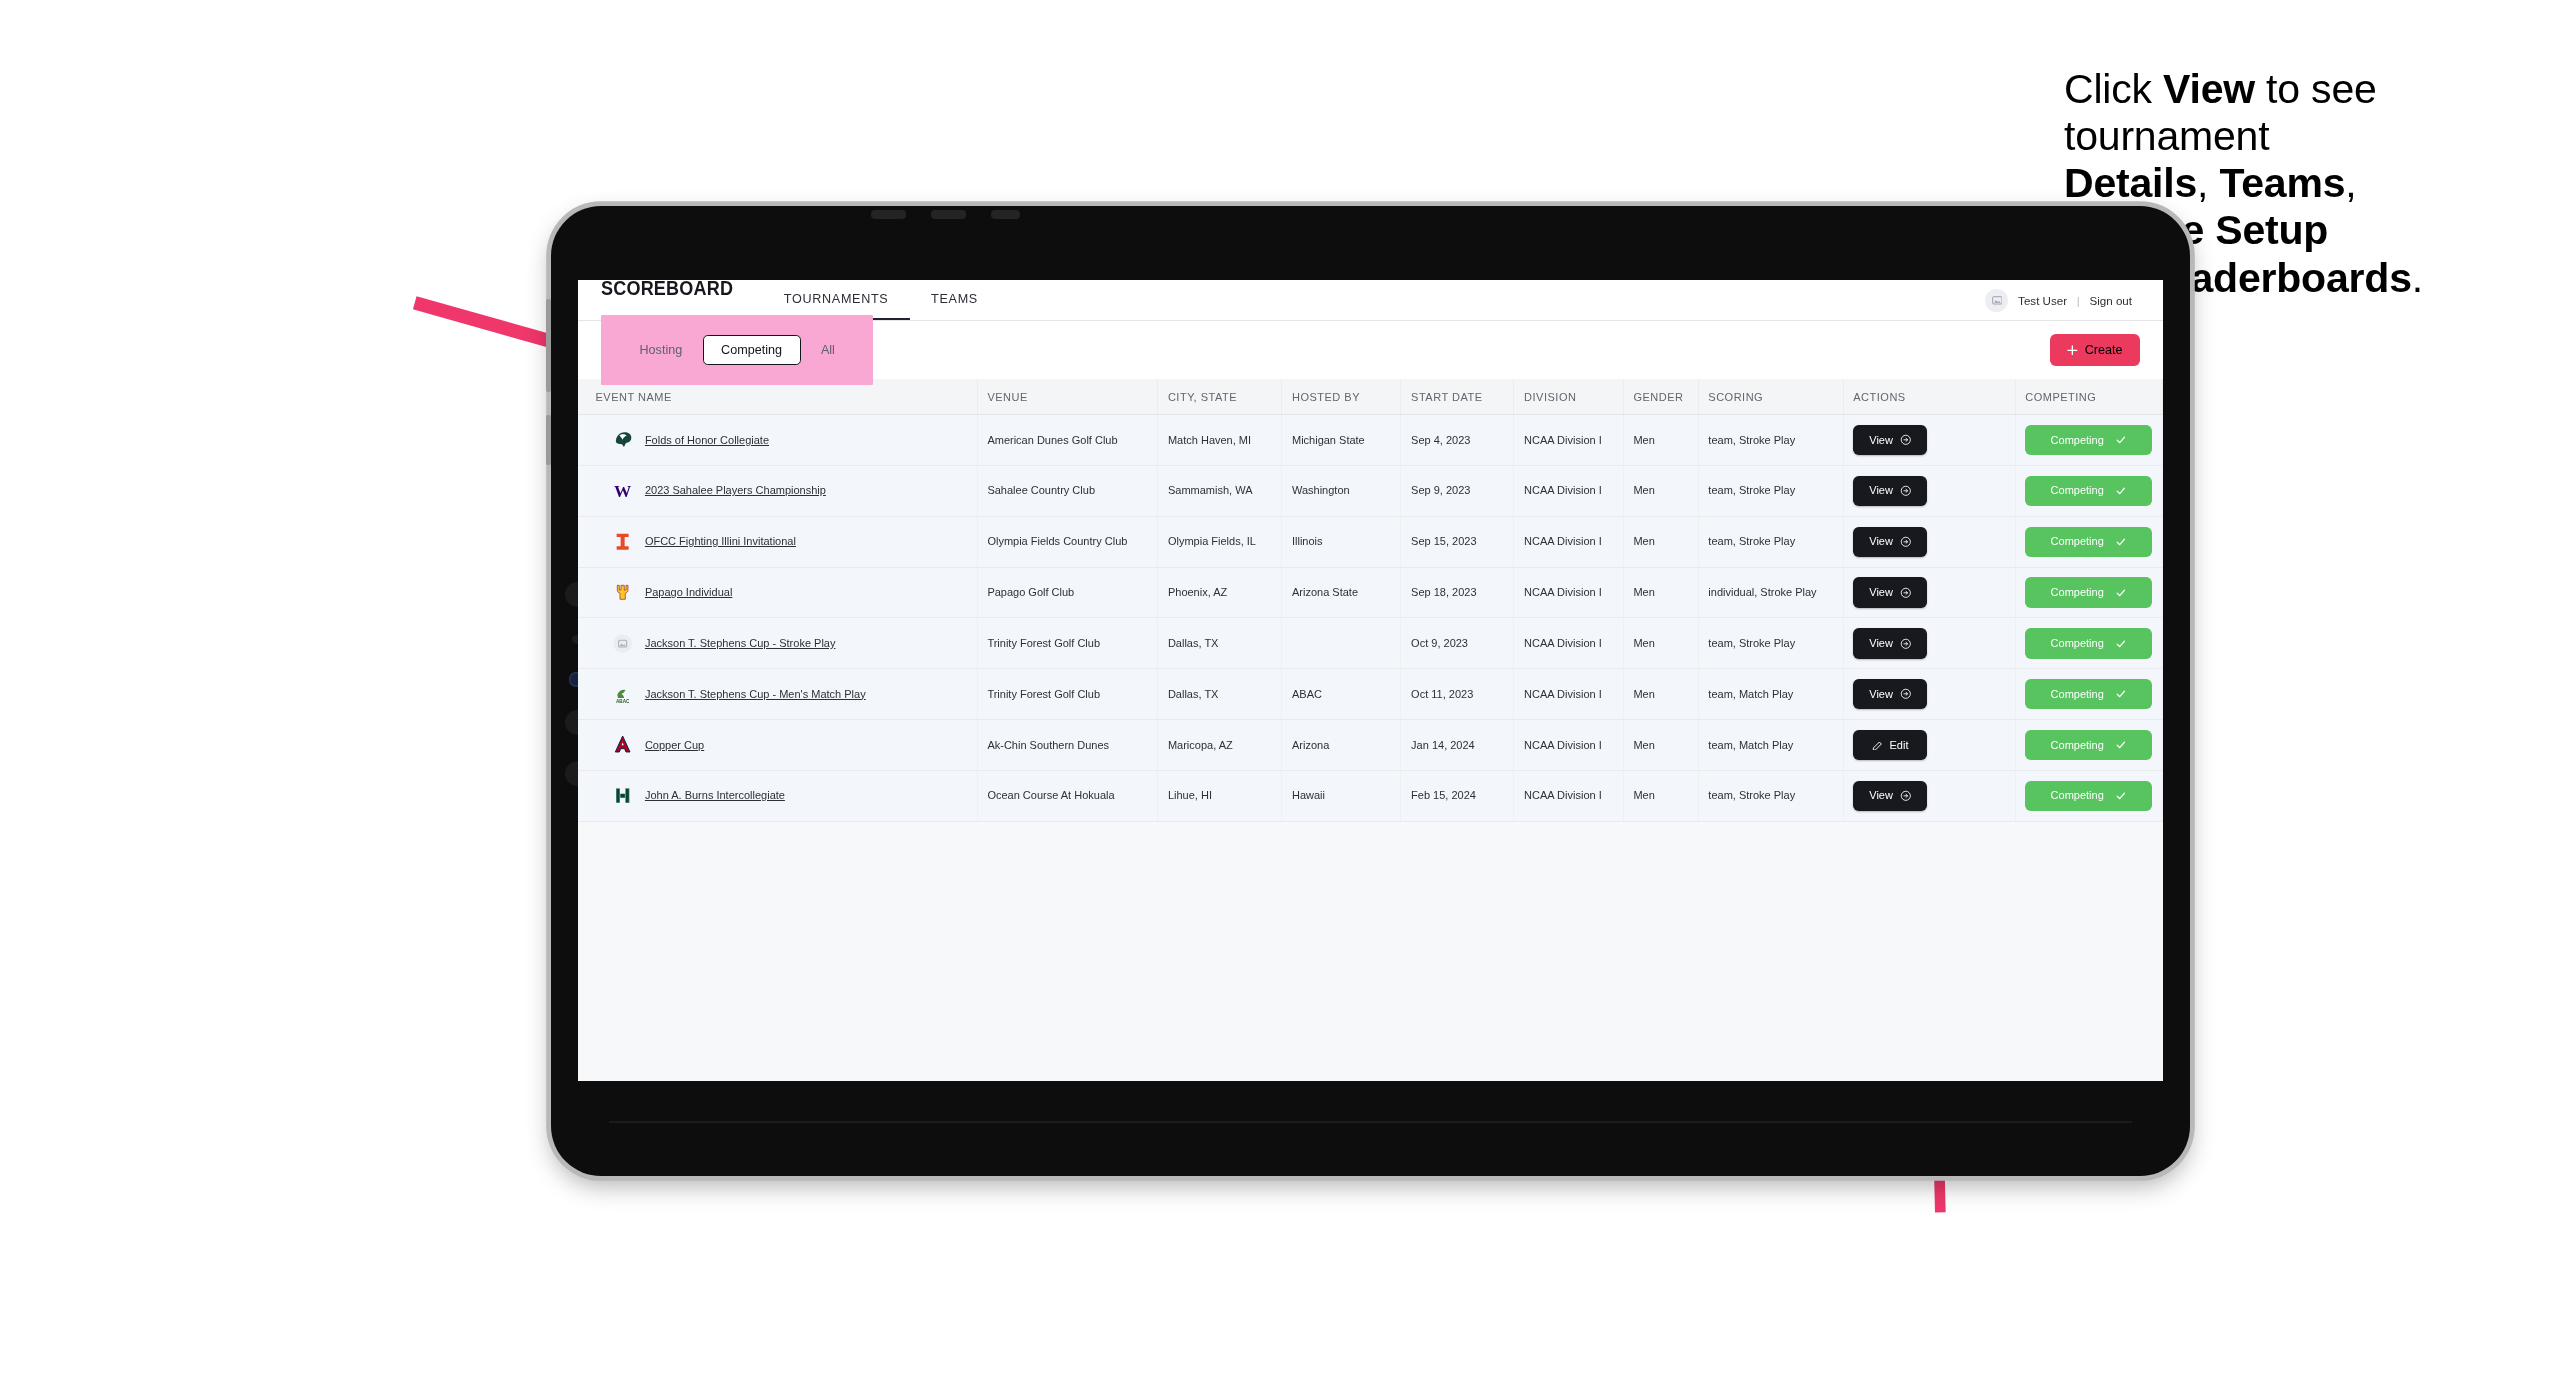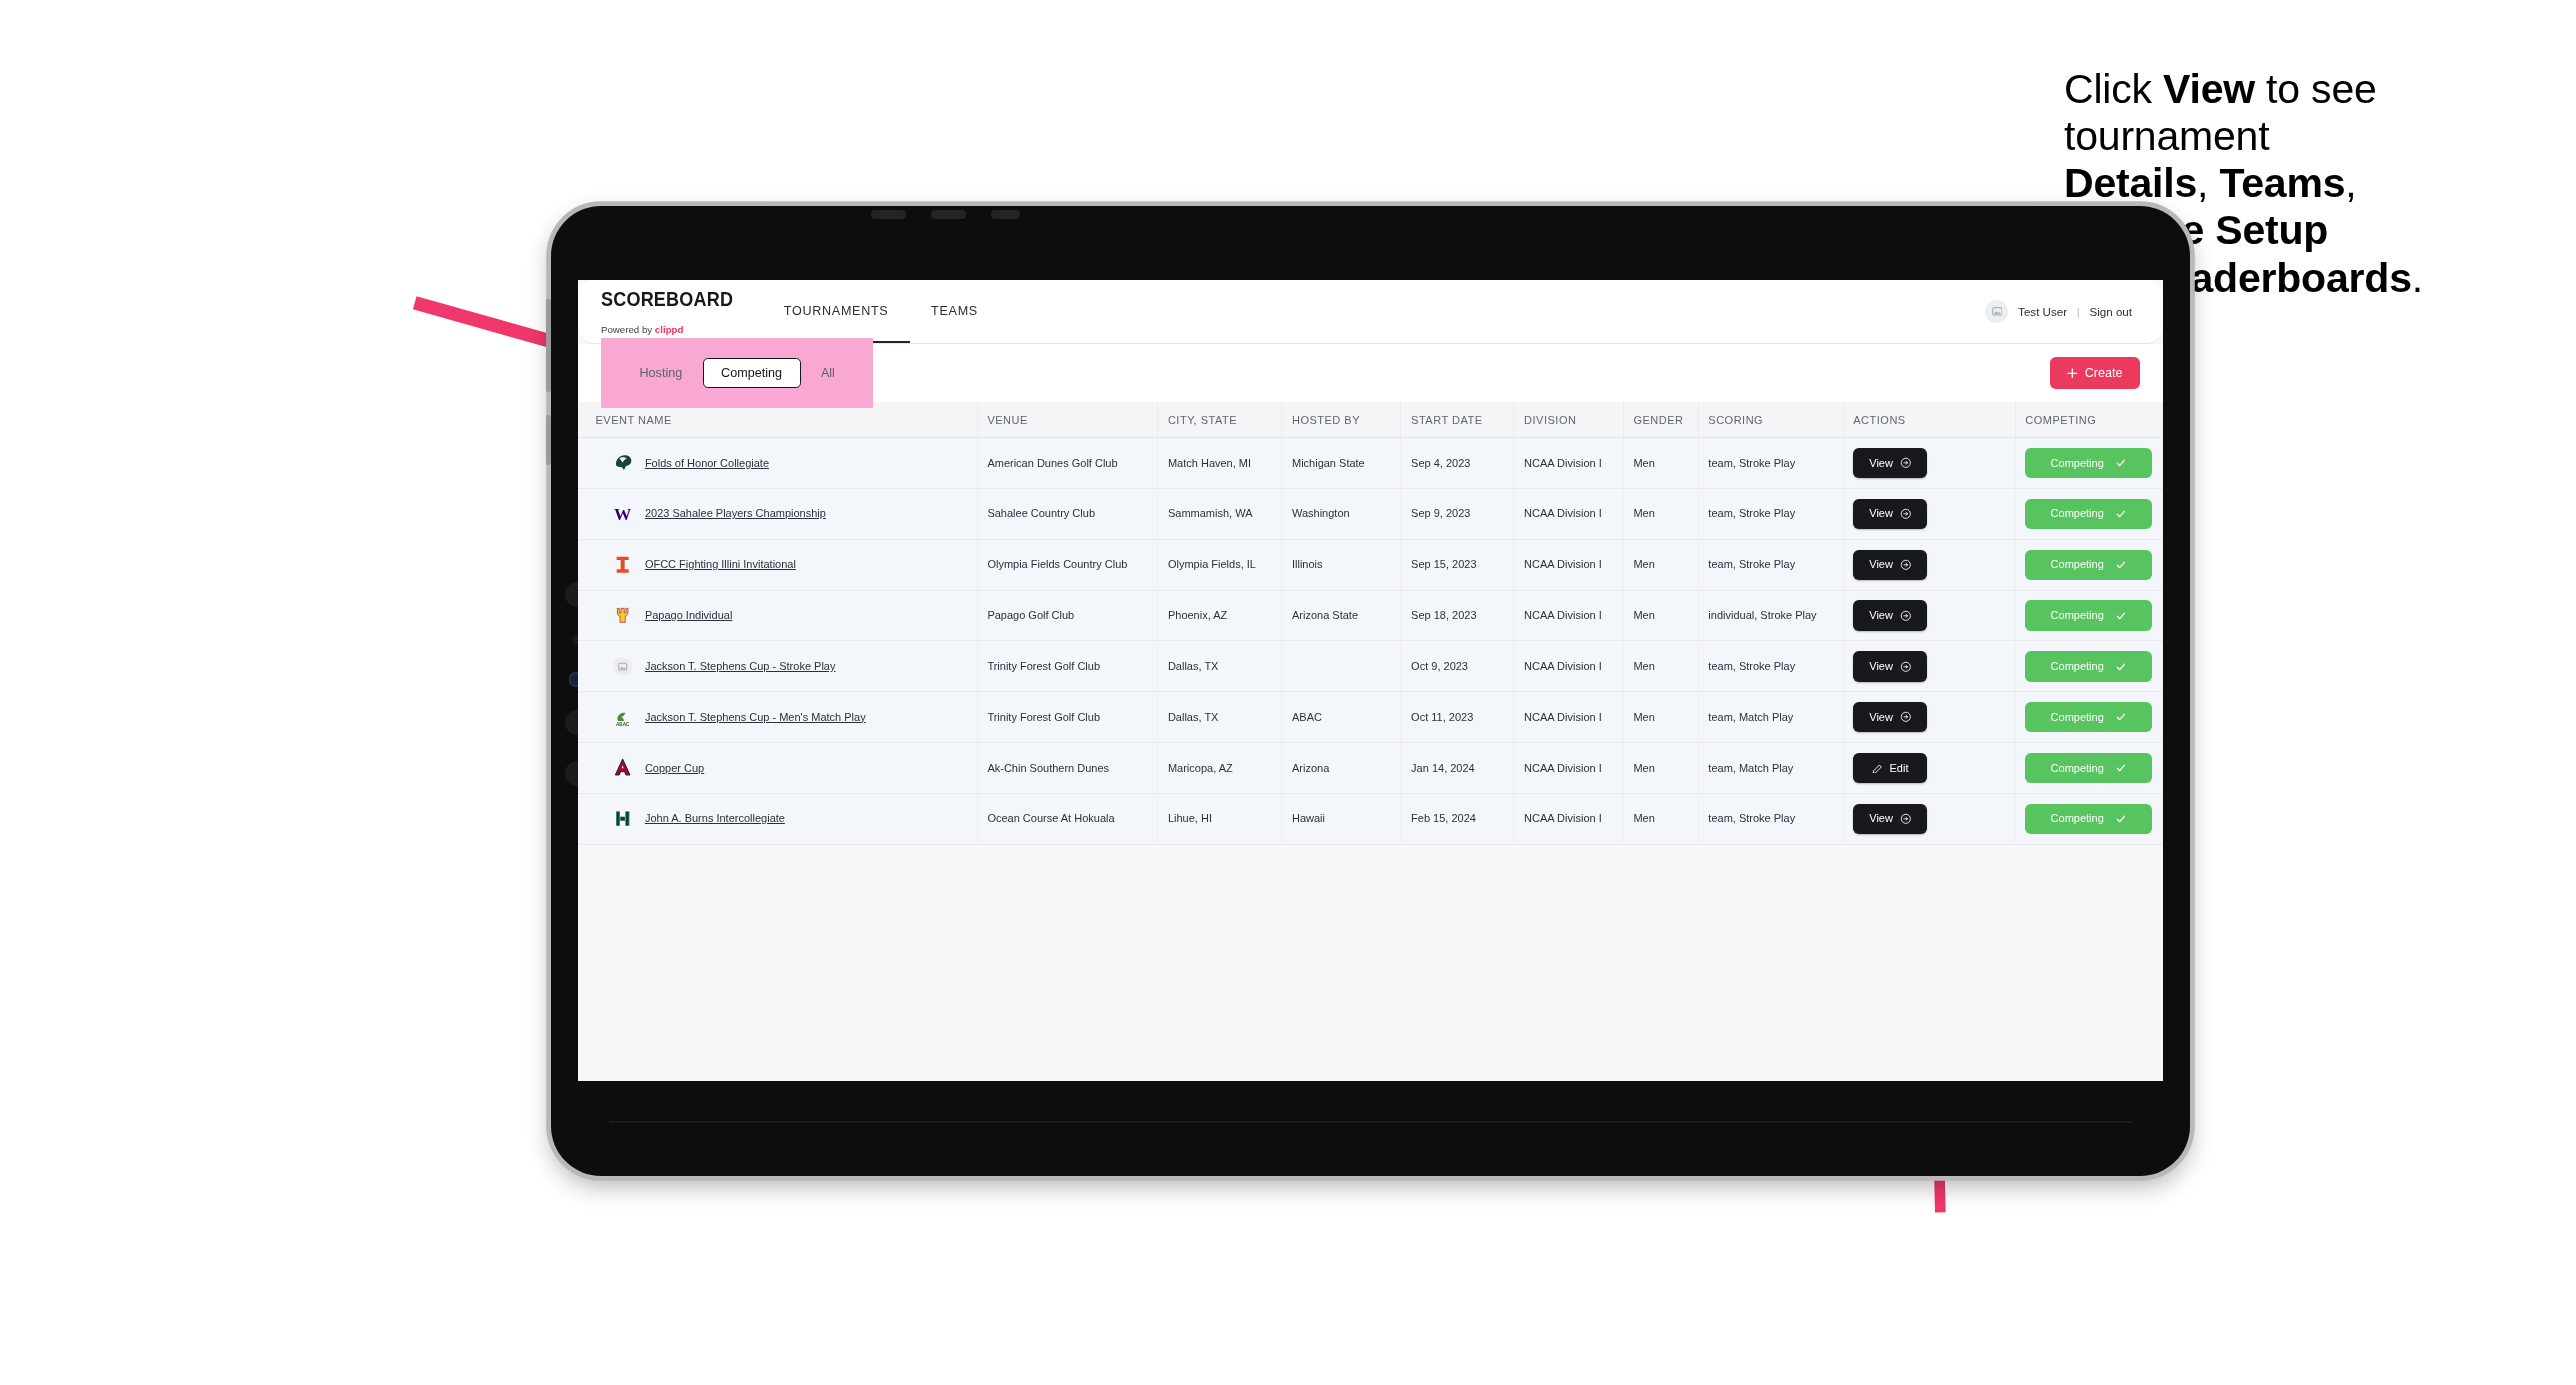--- a/index.html
+++ b/index.html
@@ -57,22 +57,22 @@
     width: 1585px; height: 801px;
     background: #f7f8fa;
     overflow: hidden;
   }
   #speaker-line {
     position:absolute; left:58px; right:58px; bottom:53px; height:1.9px; background:#1c1c1c;
   }
 
   
   .appbar {
-    height: 64px; background:#ffffff; border-bottom:1px solid #e3e5e9;
-    display:flex; align-items:stretch; position:relative;border-radius:16px;
+    height: 41px; background:#ffffff; border-bottom:1px solid #e3e5e9;
+    display:flex; align-items:stretch; position:relative;
   }
   .brand { display:flex; flex-direction:column; justify-content:center; padding:0 19.4px 0 23px; min-width:165px; }
   .brand-name {
     font-weight:700; font-size:19.4px; letter-spacing:0.2px; color:#16181d;
     font-family:"Liberation Sans", sans-serif; transform: scaleX(0.93); transform-origin:left center;
   }
   .brand-sub { font-size:9.7px; color:#3a3d44; margin-top:13px; }
   .brand-sub .clippd { color:#e8365d; font-weight:700; }
 
   .nav { display:flex; align-items:stretch; }
@@ -103,21 +103,21 @@
     display:flex; align-items:center; background:#f9a8d4; border-radius:1px; padding:20px; gap:1.9px;
   }
   .seg {
     padding:6.8px 17.5px; font-size:12.6px; color:#5d626b; border-radius:4.8px; cursor:pointer;
     background:transparent; border:1.5px solid transparent;
   }
   .seg.selected { background:#ffffff; color:#14161a; border-color:#14161a; font-weight:400; }
 
   .create-btn {
     margin-left:auto; display:flex; align-items:center; gap:6.8px;
-    background:#ec3a5e; color:#ffffff; font-size:12.6px;
+    background:#ec3a5e; color:#000000; font-size:12.6px;
     padding:8.7px 17.5px; border-radius:5.8px; cursor:pointer; border:none;
   }
 
   
   .table { width:100%; border-collapse:collapse; table-layout:fixed; background:#fff; }
   .table thead th {
     background:#f4f5f7; color:#60656e; font-size:11px; letter-spacing:0.5px;
     font-weight:400; text-align:left; padding:11.6px 9.7px;
     border-bottom:1px solid #e3e5e9; border-right:1px solid #eaecef;
   }

